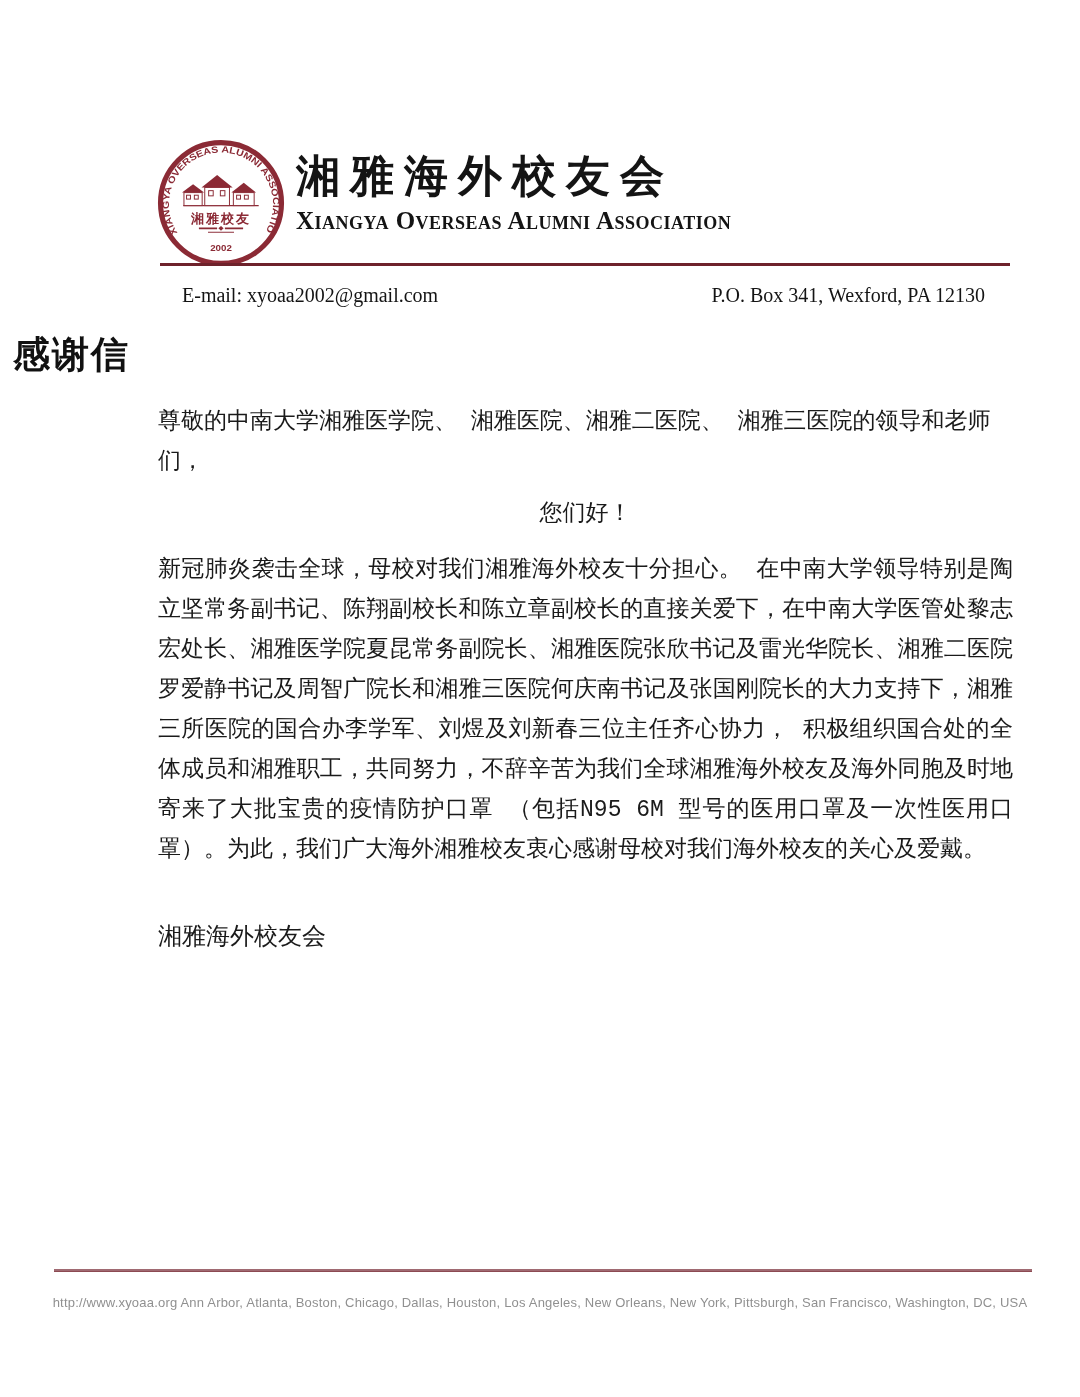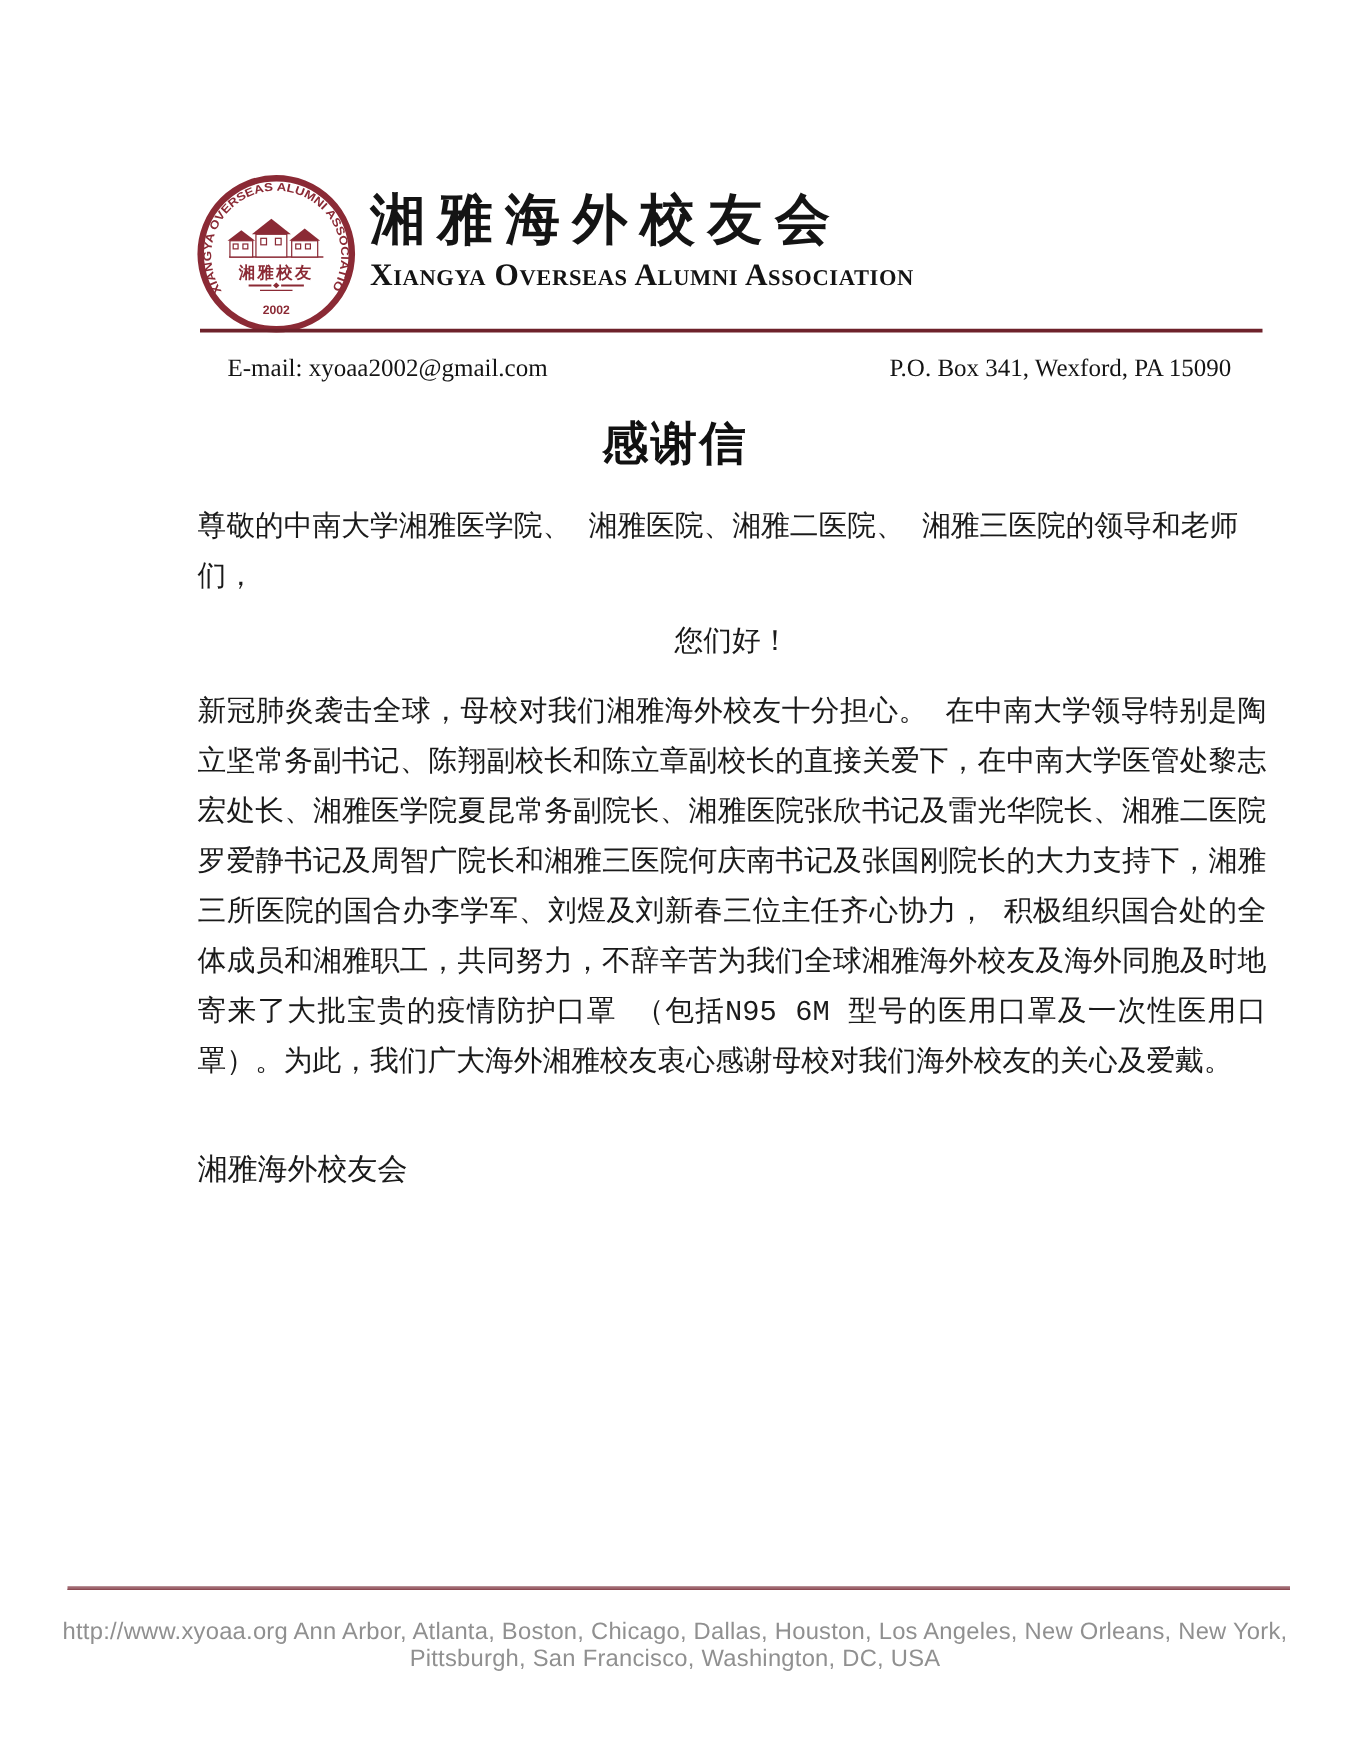--- a/index.html
+++ b/index.html
@@ -53,25 +53,25 @@
     font-family: "Liberation Serif", serif;
     font-size: 20px;
     color: #141414;
     gap: 27px;
   }
 
   
   .letter-title {
     position: absolute;
     left: 0; right: 0; top: 330px;
-    text-align: center;
     font-size: 37px;
     font-weight: bold;
     letter-spacing: 2px;
     color: #111111;
+    padding-left: 13px;
   }
   .letter-body {
     position: absolute;
     left: 158px; top: 402px;
     width: 855px;
     font-size: 23px;
     line-height: 40px;
     color: #1a1a1a;
     font-family: Liberation Mono, monospace;
   }
@@ -88,21 +88,21 @@
     position: absolute;
     left: 54px; right: 48px; top: 1269px;
     height: 3px;
     background: #a06a72;
     border-bottom: 1px solid #8c4a52;
   }
   .footer-text {
     position: absolute;
     left: 40px; right: 40px; top: 1295px;
     text-align: center;
-    font-size: 19px;
+    font-size: 13px;
     color: #909090;
     letter-spacing: 0.2px;
   }
 </style>
 </head>
 <body>
 
 <div class="page">
 
   <svg class="seal" viewBox="0 0 200 200" aria-hidden="true">
@@ -139,21 +139,21 @@
 
   <div class="org-names">
     <div class="org-zh">湘雅海外校友会</div>
     <div class="org-en">Xiangya Overseas Alumni Association</div>
   </div>
 
   <div class="header-rule"></div>
 
   <div class="contact-row">
     <span>E-mail: xyoaa2002@gmail.com</span>
-    <span>P.O. Box 341, Wexford, PA 15090</span>
+    <span>P.O. Box 341, Wexford, PA 12130</span>
   </div>
 
   <h1 class="letter-title">感谢信</h1>
 
   <main class="letter-body">
     <p class="salutation">尊敬的中南大学湘雅医学院、 湘雅医院、湘雅二医院、 湘雅三医院的领导和老师们，</p>
     <p class="greeting">您们好！</p>
     <p class="para">新冠肺炎袭击全球，母校对我们湘雅海外校友十分担心。 在中南大学领导特别是陶立坚常务副书记、陈翔副校长和陈立章副校长的直接关爱下，在中南大学医管处黎志宏处长、湘雅医学院夏昆常务副院长、湘雅医院张欣书记及雷光华院长、湘雅二医院罗爱静书记及周智广院长和湘雅三医院何庆南书记及张国刚院长的大力支持下，湘雅三所医院的国合办李学军、刘煜及刘新春三位主任齐心协力， 积极组织国合处的全体成员和湘雅职工，共同努力，不辞辛苦为我们全球湘雅海外校友及海外同胞及时地寄来了大批宝贵的疫情防护口罩 （包括N95 6M 型号的医用口罩及一次性医用口罩）。为此，我们广大海外湘雅校友衷心感谢母校对我们海外校友的关心及爱戴。</p>
     <p class="signature">湘雅海外校友会</p>
   </main>

